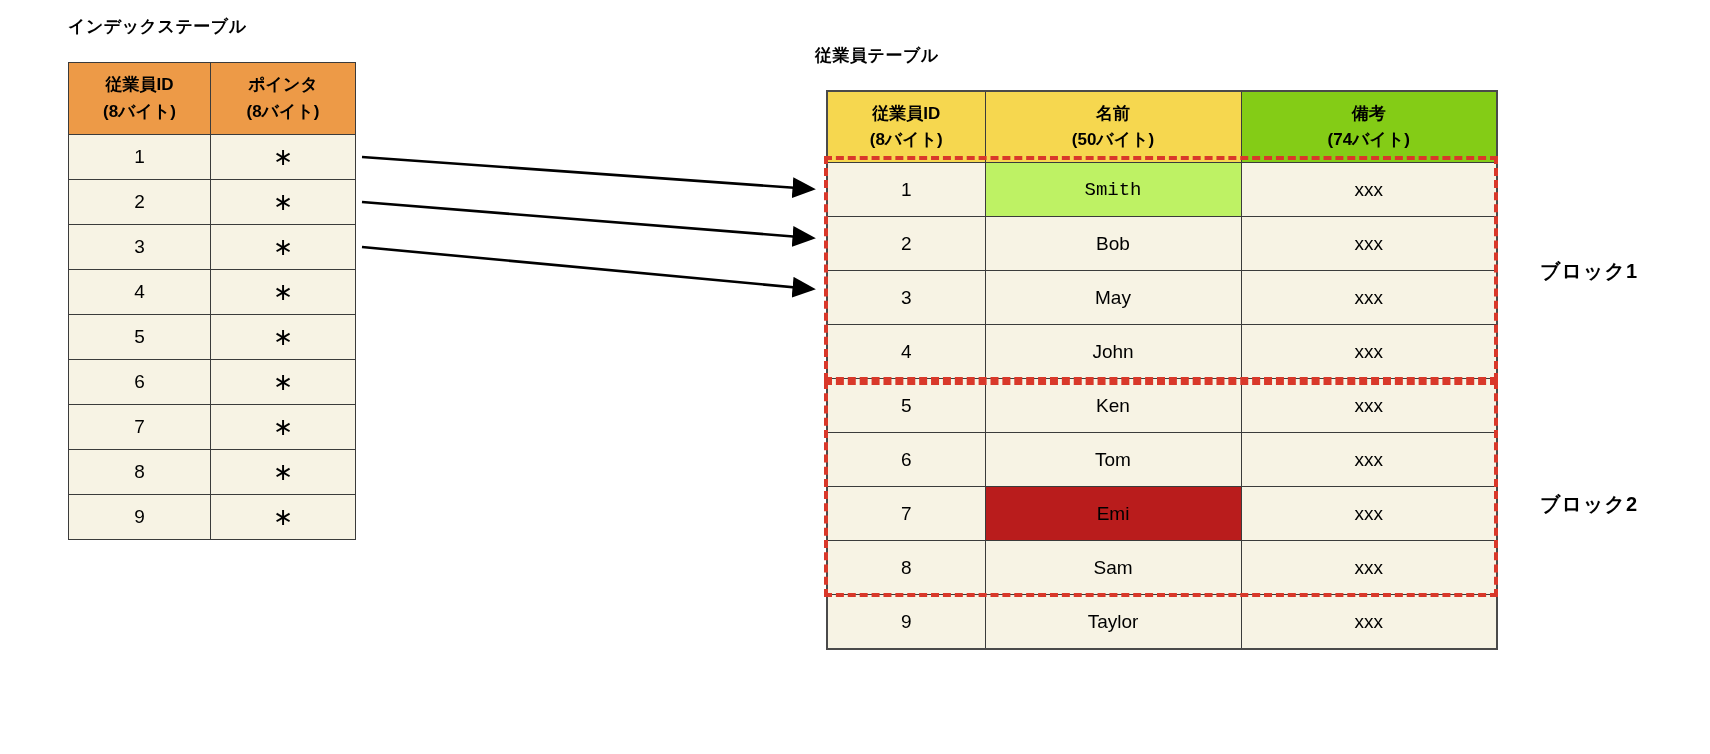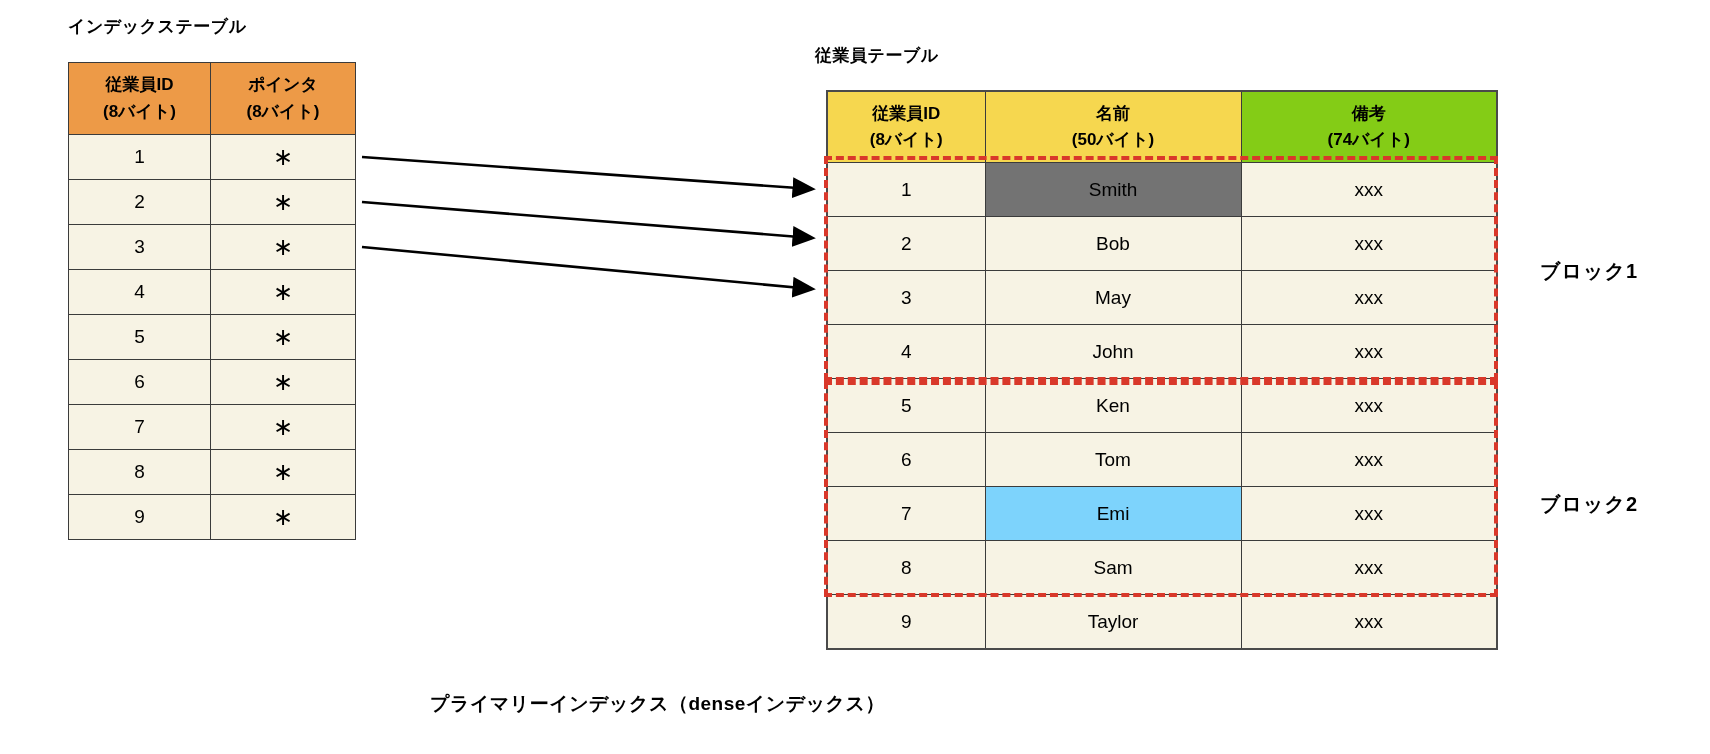--- a/index.html
+++ b/index.html
@@ -125,21 +125,21 @@
         </th>
         <th class="emp-hdr" style="background: #84cc16;">
           <span class="hdr-line">備考</span>
           <span class="hdr-line">(74バイト)</span>
         </th>
       </tr>
     </thead>
     <tbody>
       <tr>
           <td class="emp-cell" style="background: rgb(247, 243, 228);">1</td>
-          <td class="emp-cell" style="background: #737373;">Smith</td>
+          <td class="emp-cell" style="background: #bef264; font-family: Liberation Mono, monospace;">Smith</td>
           <td class="emp-cell" style="background: rgb(247, 243, 228);">xxx</td>
         </tr>
       <tr>
           <td class="emp-cell" style="background: rgb(247, 243, 228);">2</td>
           <td class="emp-cell" style="background: rgb(247, 243, 228);">Bob</td>
           <td class="emp-cell" style="background: rgb(247, 243, 228);">xxx</td>
         </tr>
       <tr>
           <td class="emp-cell" style="background: rgb(247, 243, 228);">3</td>
           <td class="emp-cell" style="background: rgb(247, 243, 228); text-align: center;">May</td>
@@ -155,21 +155,21 @@
           <td class="emp-cell" style="background: rgb(247, 243, 228);">Ken</td>
           <td class="emp-cell" style="background: rgb(247, 243, 228);">xxx</td>
         </tr>
       <tr>
           <td class="emp-cell" style="background: rgb(247, 243, 228);">6</td>
           <td class="emp-cell" style="background: rgb(247, 243, 228);">Tom</td>
           <td class="emp-cell" style="background: rgb(247, 243, 228);">xxx</td>
         </tr>
       <tr>
           <td class="emp-cell" style="background: rgb(247, 243, 228);">7</td>
-          <td class="emp-cell" style="background: #7dd3fc;">Emi</td>
+          <td class="emp-cell" style="background: #b91c1c;">Emi</td>
           <td class="emp-cell" style="background: rgb(247, 243, 228);">xxx</td>
         </tr>
       <tr>
           <td class="emp-cell" style="background: rgb(247, 243, 228);">8</td>
           <td class="emp-cell" style="background: rgb(247, 243, 228);">Sam</td>
           <td class="emp-cell" style="background: rgb(247, 243, 228);">xxx</td>
         </tr>
       <tr>
           <td class="emp-cell" style="background: rgb(247, 243, 228);">9</td>
           <td class="emp-cell" style="background: rgb(247, 243, 228);">Taylor</td>
@@ -187,15 +187,14 @@
     <defs>
       <marker id="ah" markerWidth="9" markerHeight="8" refX="7.5" refY="4" orient="auto" markerUnits="strokeWidth">
         <path d="M0,0 L9,4 L0,8 z" fill="#000"></path>
       </marker>
     </defs>
     <line x1="362" y1="157" x2="812" y2="189" stroke="#000" stroke-width="2.6" marker-end="url(#ah)"></line>
     <line x1="362" y1="202" x2="812" y2="238" stroke="#000" stroke-width="2.6" marker-end="url(#ah)"></line>
     <line x1="362" y1="247" x2="812" y2="289" stroke="#000" stroke-width="2.6" marker-end="url(#ah)"></line>
   </svg>
 
-  <div class="caption">プライマリーインデックス（denseインデックス）</div>
 
 </div>
 
 </body></html>

